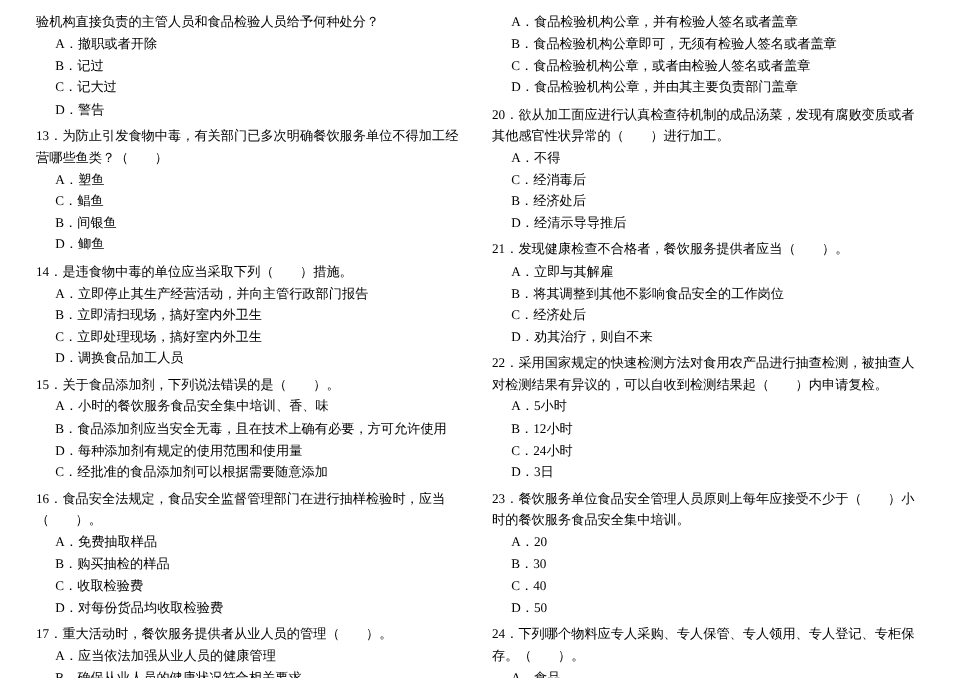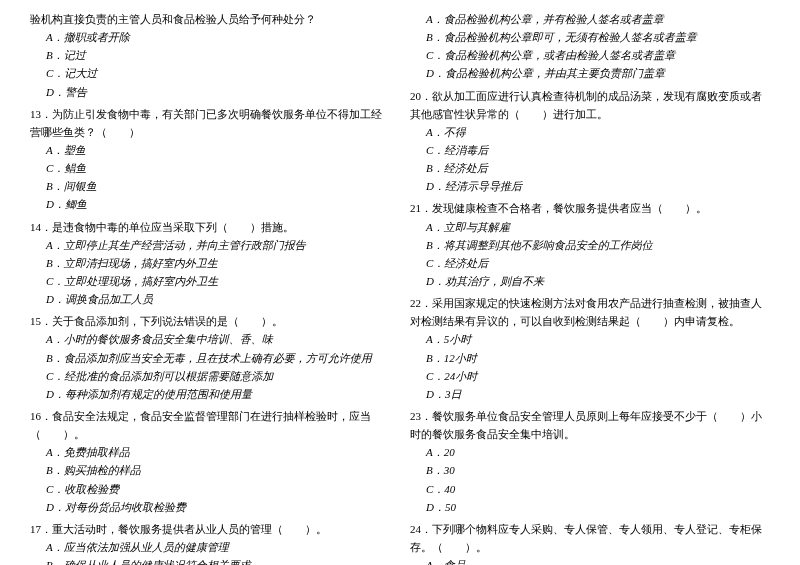--- a/index.html
+++ b/index.html
@@ -29,21 +29,20 @@
     .question {
       margin-bottom: 4px;
     }
     .question-text {
       display: block;
       text-indent: 0;
     }
     .option {
       display: block;
       padding-left: 16px;
-      font-style: italic;
     }
   </style>
 </head>
 <body>
 
 <div class="page-container">
   <div class="column">
 
     <div class="question">
       <span class="question-text">验机构直接负责的主管人员和食品检验人员给予何种处分？</span>
@@ -63,22 +62,22 @@
       <span class="question-text">14．是违食物中毒的单位应当采取下列（　　）措施。</span>
       <span class="option">A．立即停止其生产经营活动，并向主管行政部门报告</span>
       <span class="option">B．立即清扫现场，搞好室内外卫生</span>
       <span class="option">C．立即处理现场，搞好室内外卫生</span>
       <span class="option">D．调换食品加工人员</span>
     </div>
     <div class="question">
       <span class="question-text">15．关于食品添加剂，下列说法错误的是（　　）。</span>
       <span class="option">A．小时的餐饮服务食品安全集中培训、香、味</span>
       <span class="option">B．食品添加剂应当安全无毒，且在技术上确有必要，方可允许使用</span>
+      <span class="option">D．每种添加剂有规定的使用范围和使用量</span>
       <span class="option">C．经批准的食品添加剂可以根据需要随意添加</span>
-      <span class="option">D．每种添加剂有规定的使用范围和使用量</span>
     </div>
     <div class="question">
       <span class="question-text">16．食品安全法规定，食品安全监督管理部门在进行抽样检验时，应当（　　）。</span>
       <span class="option">A．免费抽取样品</span>
       <span class="option">B．购买抽检的样品</span>
       <span class="option">C．收取检验费</span>
       <span class="option">D．对每份货品均收取检验费</span>
     </div>
     <div class="question">
       <span class="question-text">17．重大活动时，餐饮服务提供者从业人员的管理（　　）。</span>

